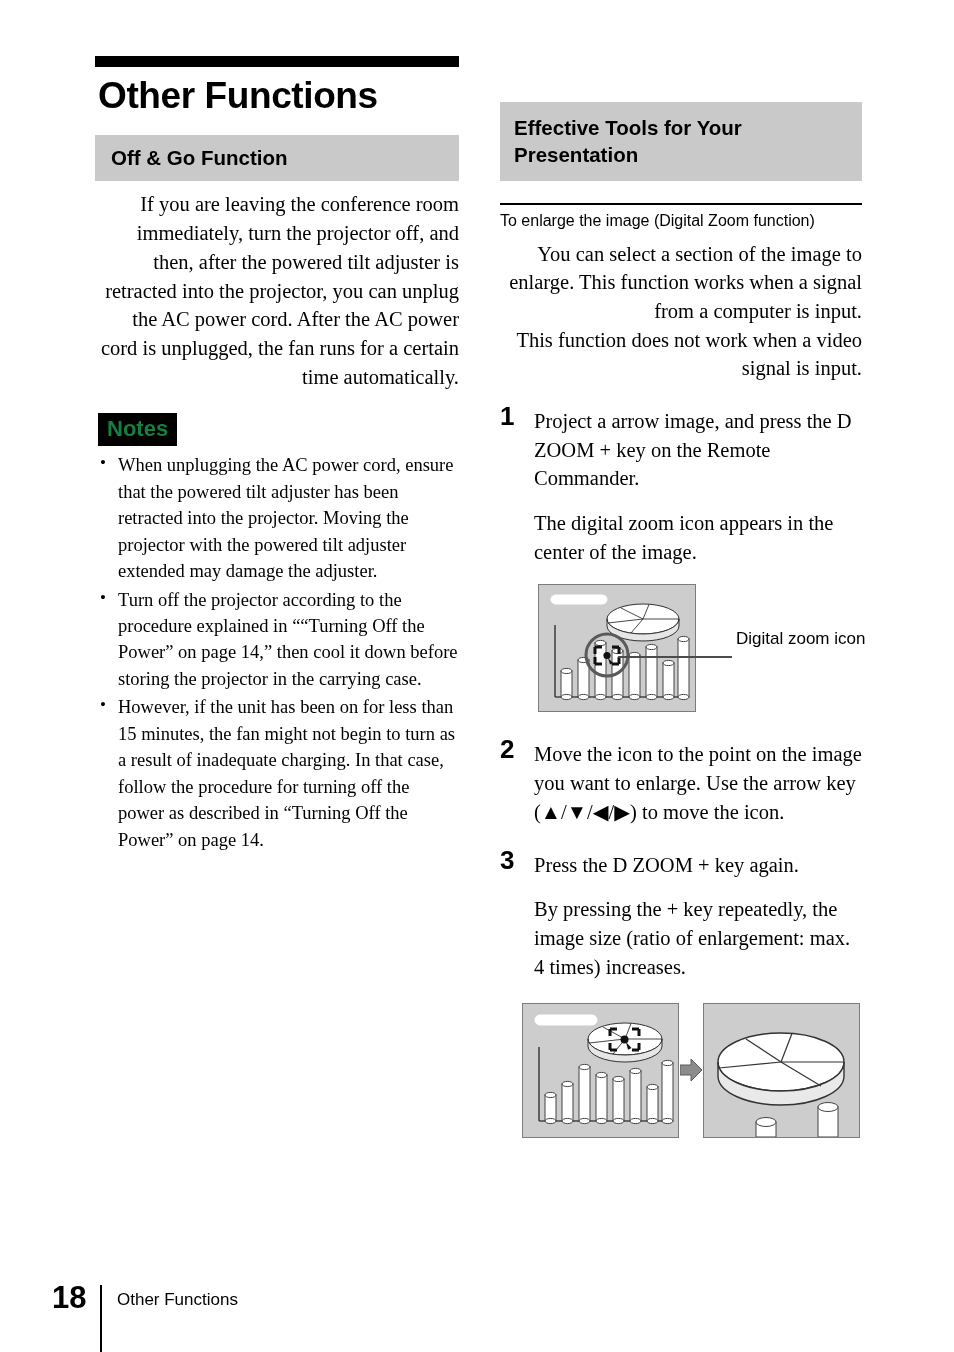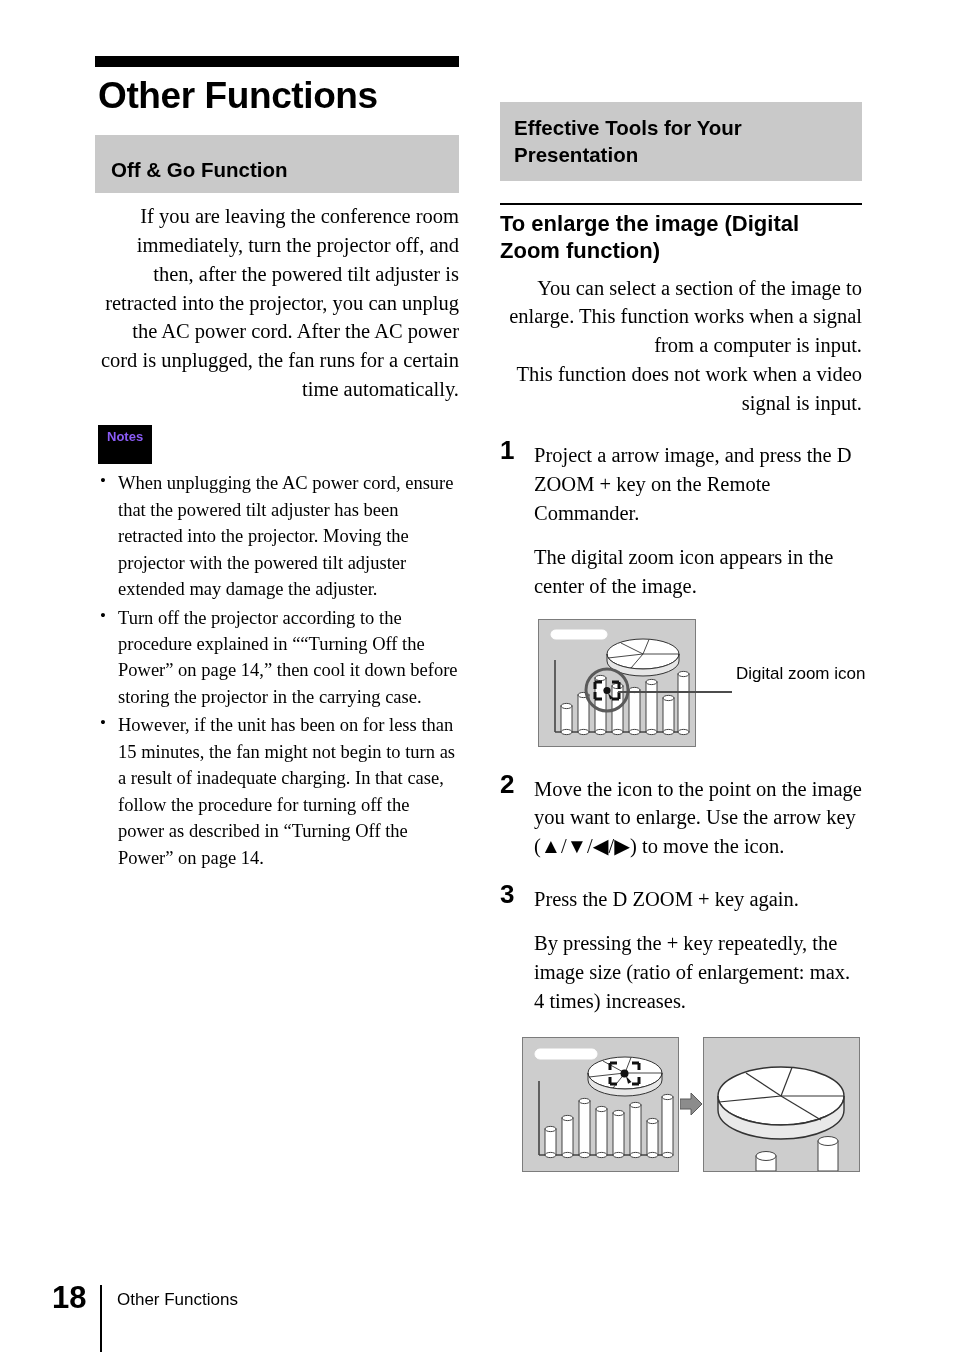--- a/index.html
+++ b/index.html
@@ -52,21 +52,21 @@
   }
 
   
   .section-bar {
     background: #c9c9c9;
     font-family: "Liberation Sans", "DejaVu Sans", sans-serif;
     font-weight: bold;
     font-size: 20.5px;
     line-height: 1.32;
     color: #000;
-    padding: 21px 0 10px 16px;
+    padding: 9px 0 10px 16px;
     box-sizing: border-box;
   }
   .section-bar.left-bar {
     margin-top: 19px;
     width: 100%;
   }
   .section-bar.right-bar {
     width: 100%;
     padding: 12px 14px 13px 14px;
     margin-top: 36px;
@@ -78,26 +78,26 @@
     line-height: 1.40;
     margin: 9px 0 0 3px;
     text-align: right;
   }
   p.body.tight { margin-top: 0; }
 
   
   .notes-badge {
     display: inline-block;
     background: #000000;
-    color: #8b5cf6;
+    color: #15803d;
     font-family: "Liberation Sans", "DejaVu Sans", sans-serif;
     font-weight: bold;
-    font-size: 13px;
+    font-size: 22px;
     line-height: 1;
-    padding: 5px 9px 21px 9px;
+    padding: 5px 9px 6px 9px;
     margin: 22px 0 0 3px;
   }
   ul.notes-list {
     list-style: none;
     margin: 6px 0 0 0;
     padding: 0 0 0 3px;
   }
   ul.notes-list li {
     position: relative;
     padding-left: 20px;
@@ -115,22 +115,22 @@
 
   
   .sub-rule {
     height: 2px;
     background: #000;
     width: 100%;
     margin-top: 22px;
   }
   .sub-heading {
     font-family: "Liberation Sans", "DejaVu Sans", sans-serif;
-    font-weight: bold;
-    font-size: 22px;
+    font-weight: normal;
+    font-size: 16px;
     line-height: 1.22;
     margin: 6px 0 0 0;
   }
 
   
   .step {
     position: relative;
     margin-top: 24px;
     padding-left: 34px;
   }

